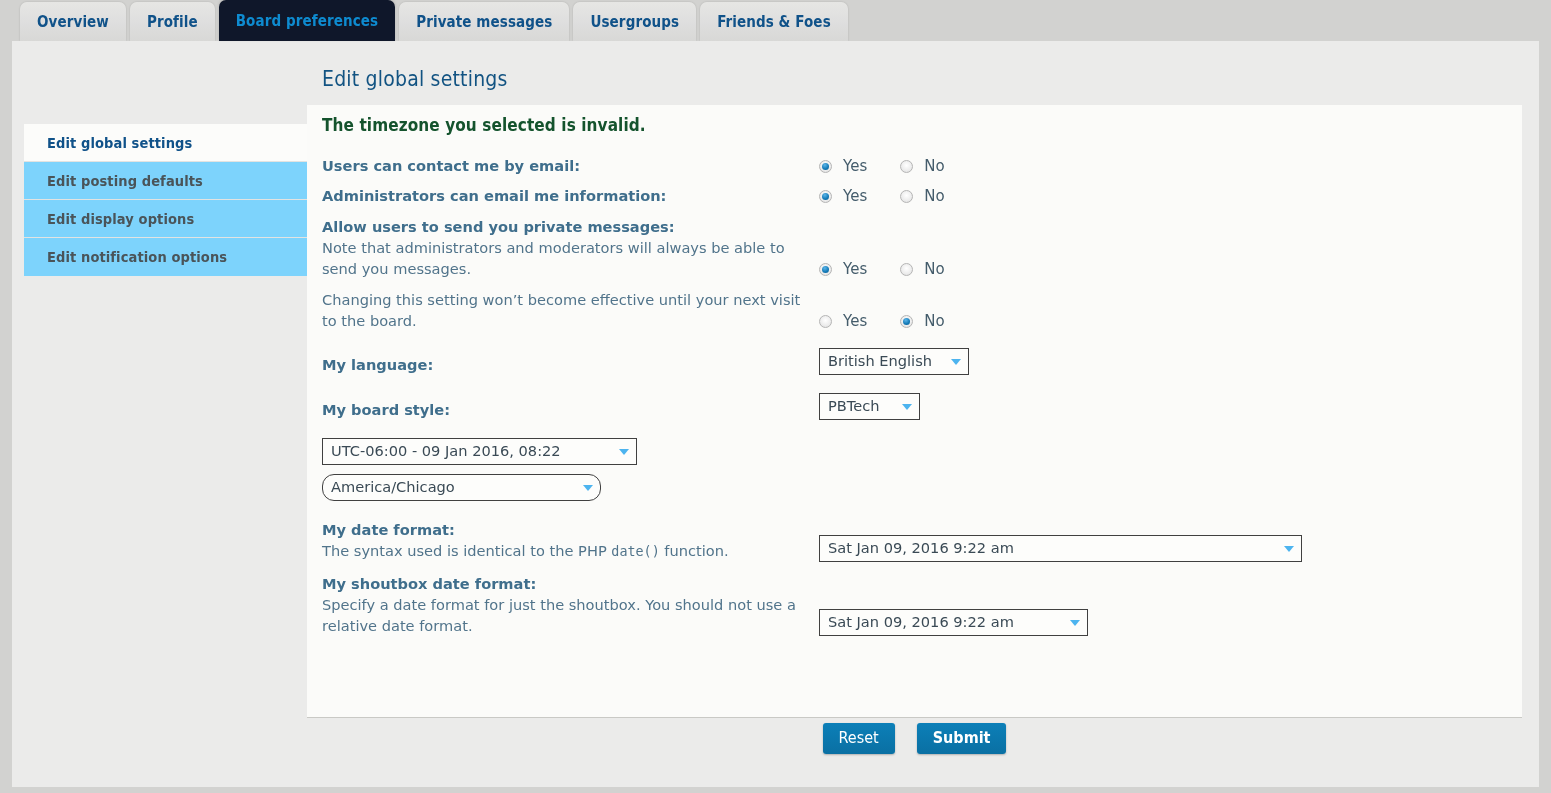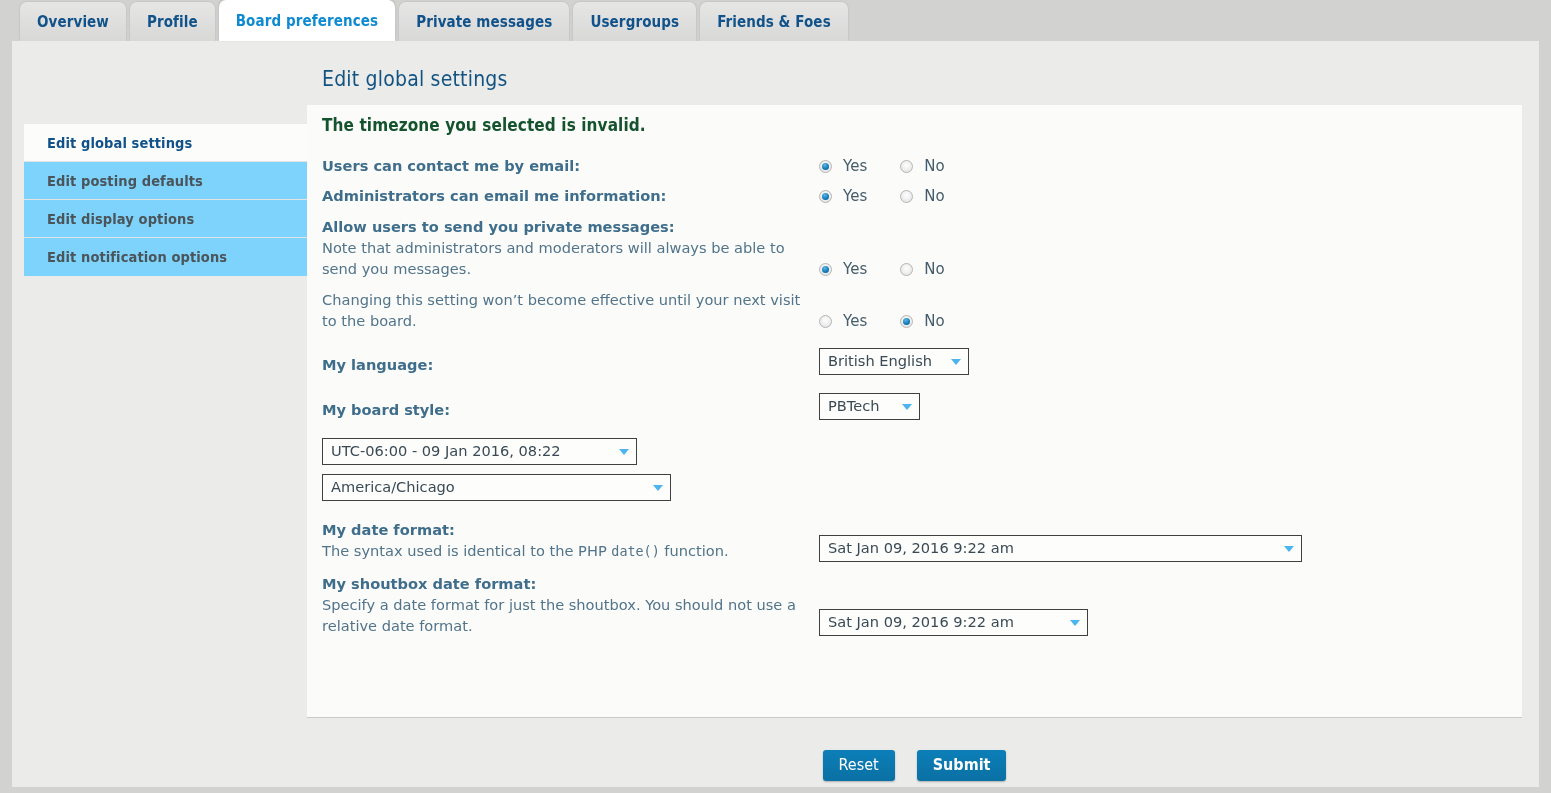--- a/index.html
+++ b/index.html
@@ -40,21 +40,21 @@
     font-weight: bold;
     font-size: 15px;
     font-family: "DejaVu Sans Condensed", "DejaVu Sans", "Liberation Sans", sans-serif;
     letter-spacing: .1px;
     cursor: pointer;
     box-shadow: 0 0 2px rgba(0,0,0,.18);
     position: relative;
     white-space: nowrap;
   }
   .tab.active {
-    background: #ffffff;
+    background: #0f172a;
     color: #0e8bd0;
     height: 41px;
     box-shadow: 0 -1px 3px rgba(0,0,0,.15);
     z-index: 3;
   }
 
   
   #content {
     position: absolute;
     left: 12px;
@@ -233,29 +233,29 @@
     top: 50%;
     transform: translateY(-50%);
     width: 0; height: 0;
     border-left: 5px solid transparent;
     border-right: 5px solid transparent;
     border-top: 6px solid #4db4ef;
   }
   .sel.w-lang { width: 150px; }
   .sel.w-style { width: 101px; }
   .sel.w-tz1 { width: 315px; }
-  .sel.w-tz2 { width: 349px; }
+  .sel.w-tz2 { width: 279px; border-radius: 12px; }
   .sel.w-date { width: 483px; }
   .sel.w-shout { width: 269px; }
 
   
   #buttons {
     position: absolute;
     left: 295px;
-    top: 709px;
+    top: 682px;
     width: 1215px;
     display: flex;
     justify-content: center;
     gap: 22px;
   }
   .btn {
     border: none;
     background: linear-gradient(to bottom, #0c7fb8 0%, #0a70a3 100%);
     color: #ffffff;
     font-size: 16px;

